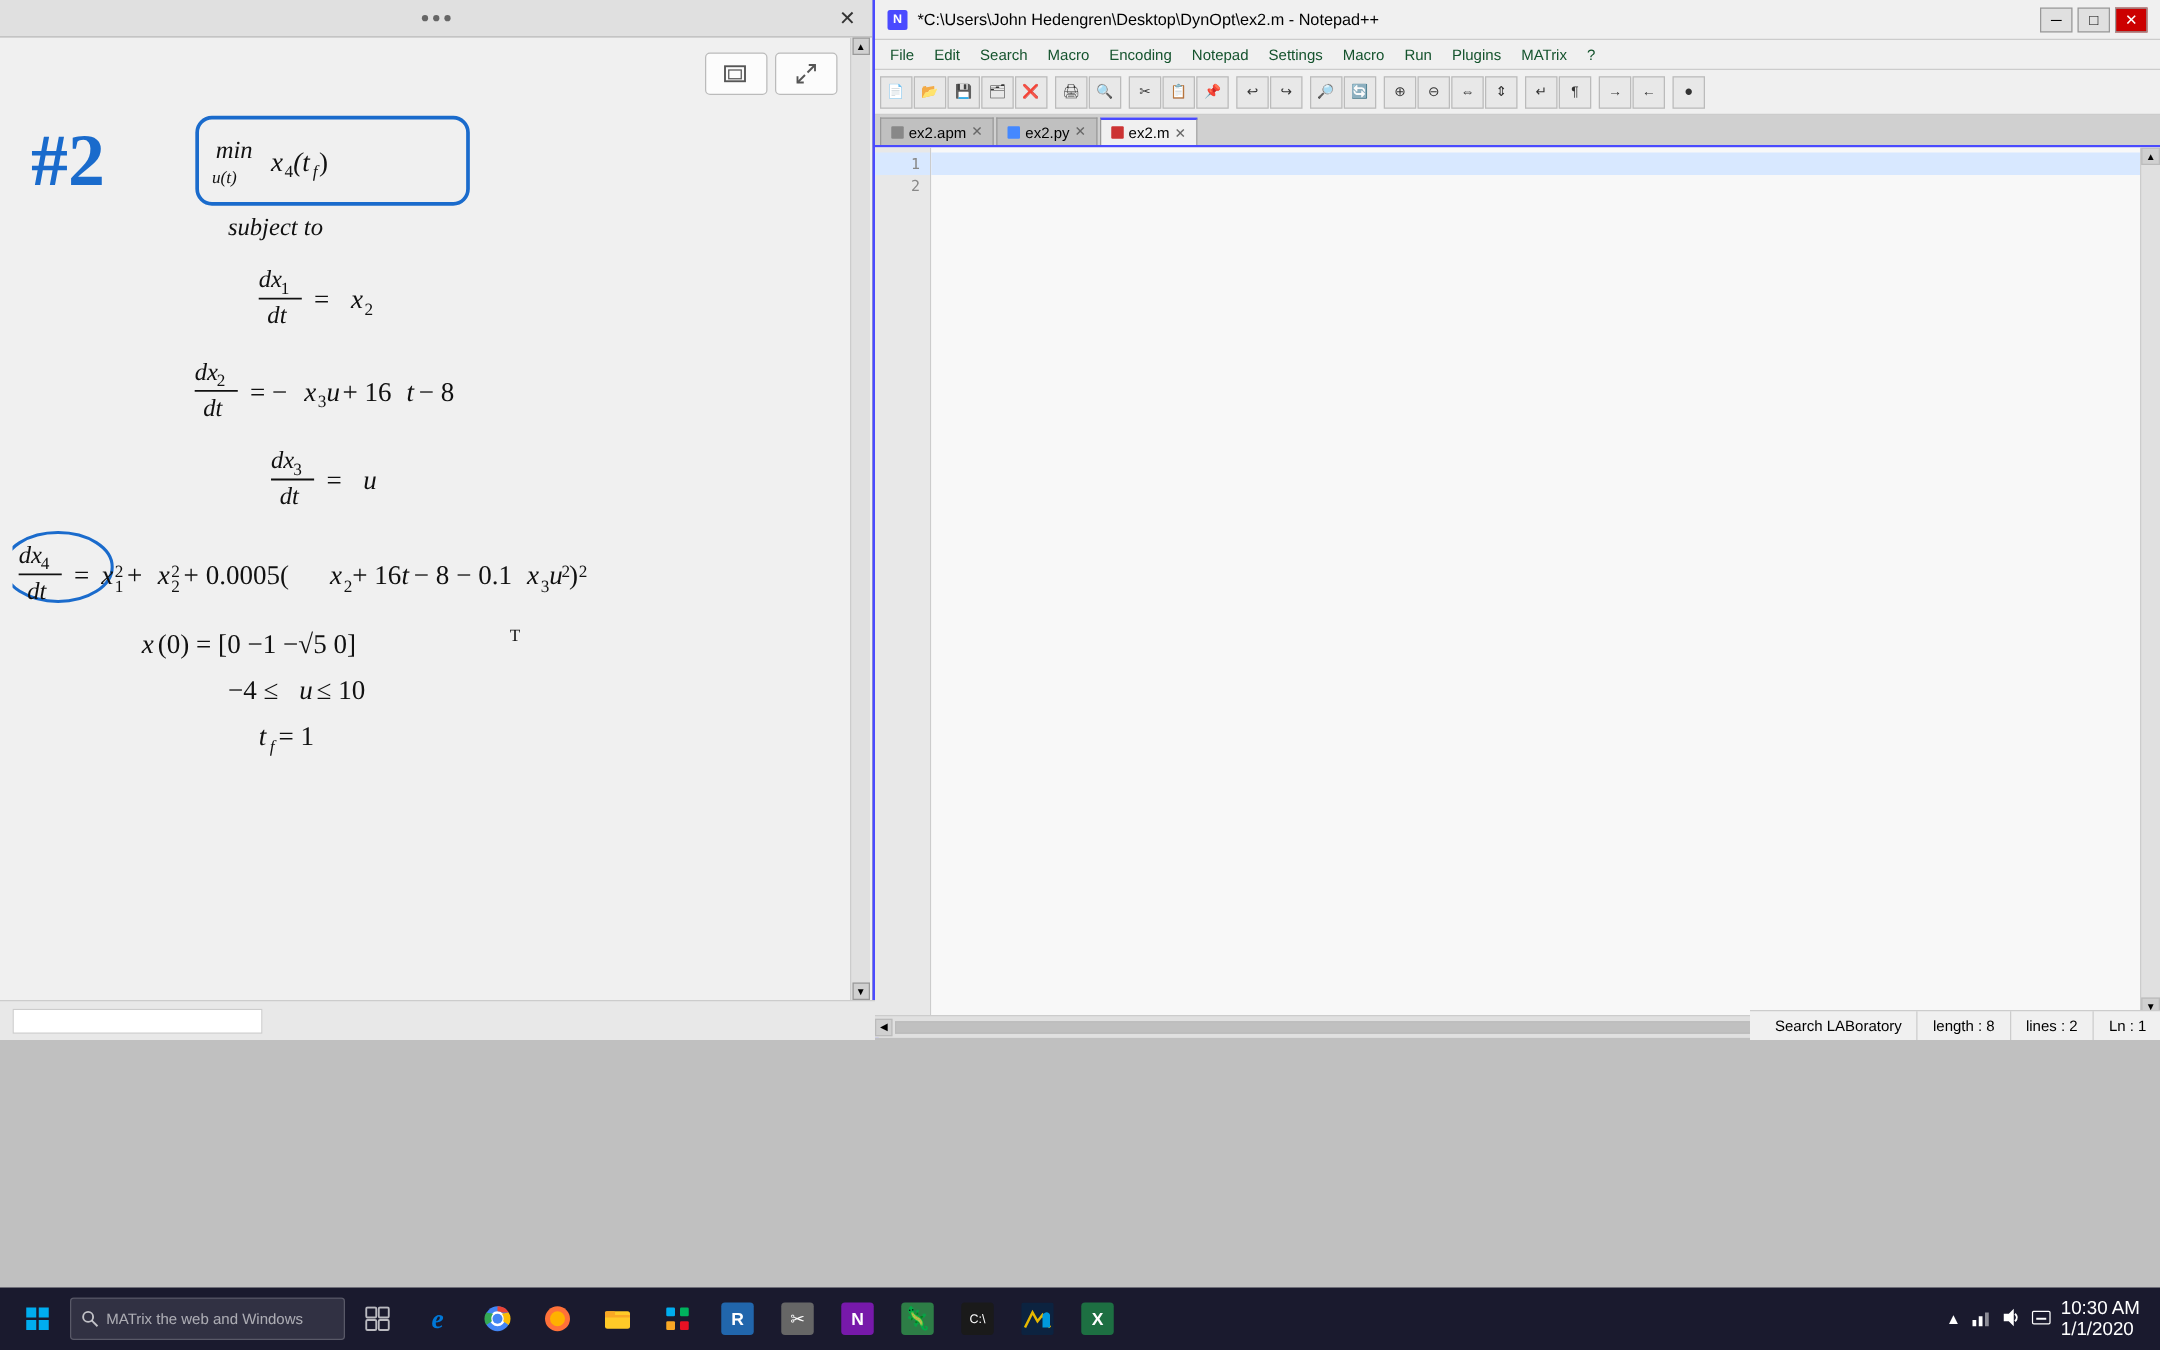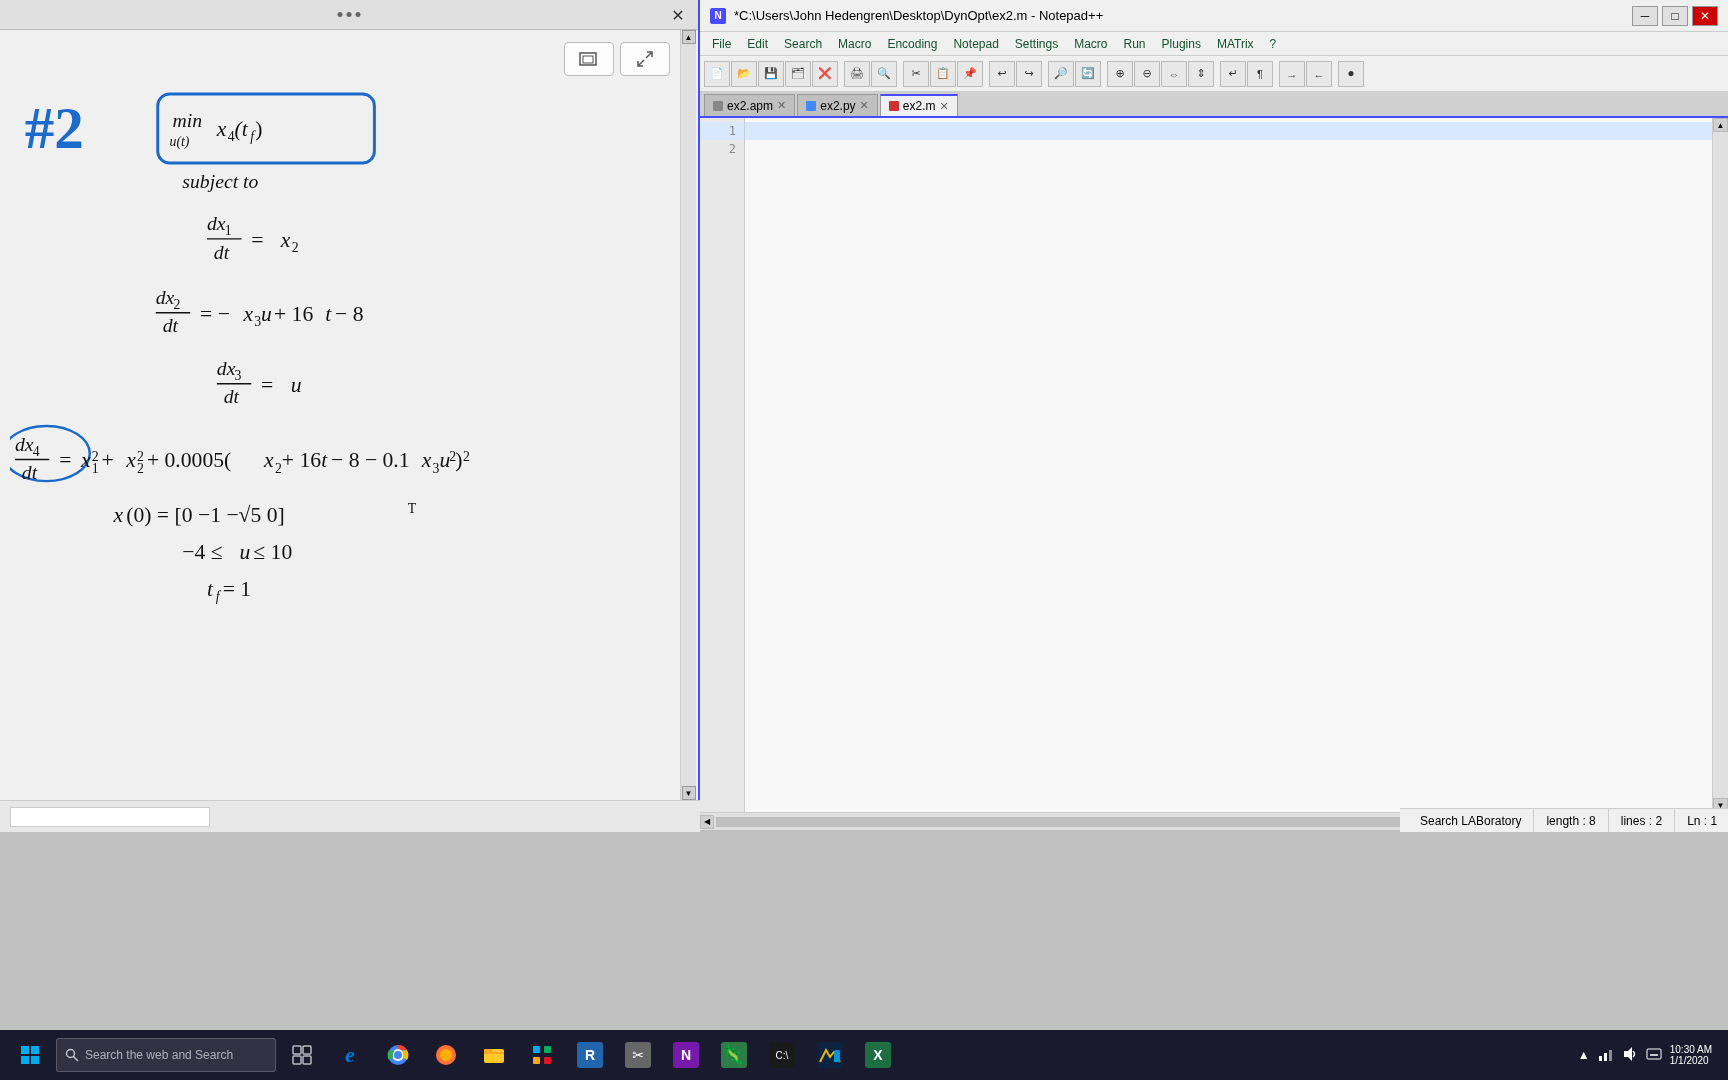--- a/index.html
+++ b/index.html
@@ -614,21 +614,21 @@
       <rect x="1" y="11" width="8" height="8" fill="#00adef"></rect>
       <rect x="11" y="11" width="8" height="8" fill="#00adef"></rect>
     </svg>
   </div>
 
   <div class="taskbar-search">
     <svg width="14" height="14" viewBox="0 0 14 14">
       <circle cx="5.5" cy="5.5" r="4" fill="none" stroke="rgba(255,255,255,0.7)" stroke-width="1.5"></circle>
       <line x1="8.5" y1="8.5" x2="13" y2="13" stroke="rgba(255,255,255,0.7)" stroke-width="1.5"></line>
     </svg>
-    <span style="color:rgba(255,255,255,0.6); font-size:12px;">Search the web and Search</span>
+    <span style="color:rgba(255,255,255,0.6); font-size:12px;">MATrix the web and Windows</span>
   </div>
 
   <div class="taskbar-btn">
     <svg width="20" height="20" viewBox="0 0 20 20">
       <rect x="1" y="1" width="8" height="8" fill="none" stroke="rgba(255,255,255,0.7)" stroke-width="1.5" rx="1"></rect>
       <rect x="11" y="1" width="8" height="8" fill="none" stroke="rgba(255,255,255,0.7)" stroke-width="1.5" rx="1"></rect>
       <rect x="1" y="11" width="8" height="8" fill="none" stroke="rgba(255,255,255,0.7)" stroke-width="1.5" rx="1"></rect>
       <rect x="11" y="11" width="8" height="8" fill="none" stroke="rgba(255,255,255,0.7)" stroke-width="1.5" rx="1"></rect>
     </svg>
   </div>
@@ -710,19 +710,19 @@
     </div>
     <div style="cursor:pointer;">
       <svg width="16" height="16" viewBox="0 0 16 16">
         <rect x="1" y="3" width="14" height="10" rx="1" fill="none" stroke="white" stroke-width="1"></rect>
         <line x1="4" y1="6" x2="4" y2="6" stroke="white" stroke-width="2"></line>
         <line x1="7" y1="6" x2="7" y2="6" stroke="white" stroke-width="2"></line>
         <line x1="10" y1="6" x2="10" y2="6" stroke="white" stroke-width="2"></line>
         <line x1="4" y1="9" x2="12" y2="9" stroke="white" stroke-width="1.5"></line>
       </svg>
     </div>
-    <div style="font-size:10px; color:white;">
+    <div style="font-size:15px; color:white;">
       <div>10:30 AM</div>
       <div>1/1/2020</div>
     </div>
     <div style="cursor:pointer;"></div>
   </div>
 </div>
 
 </body></html>

